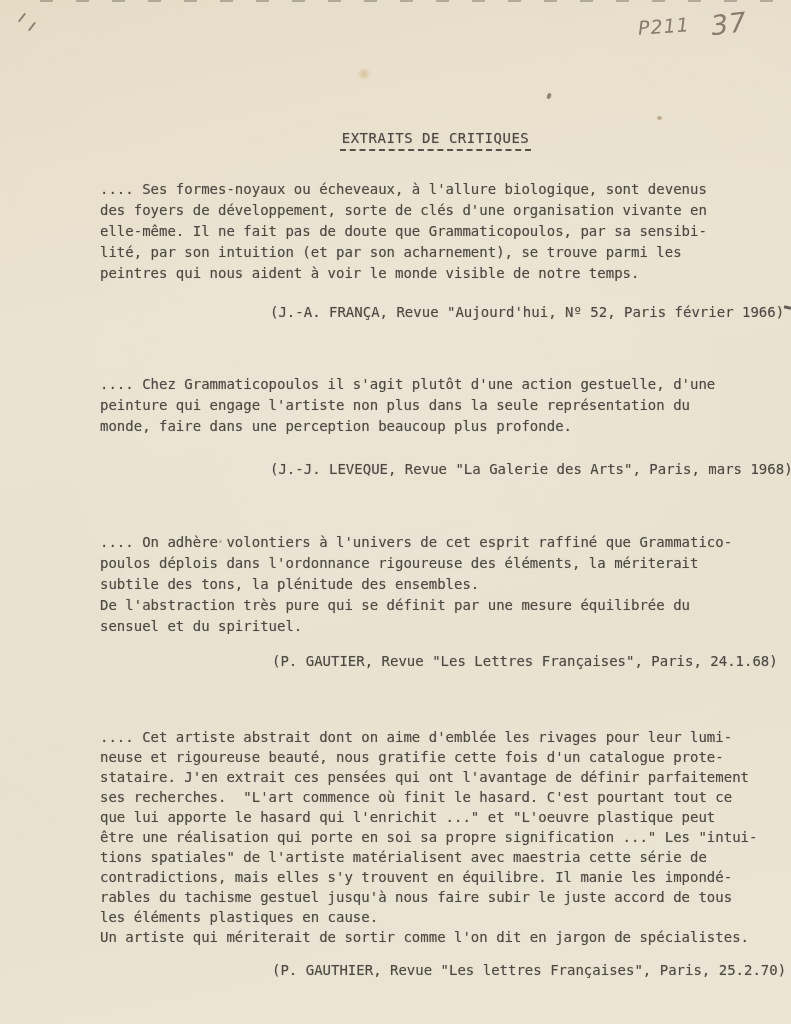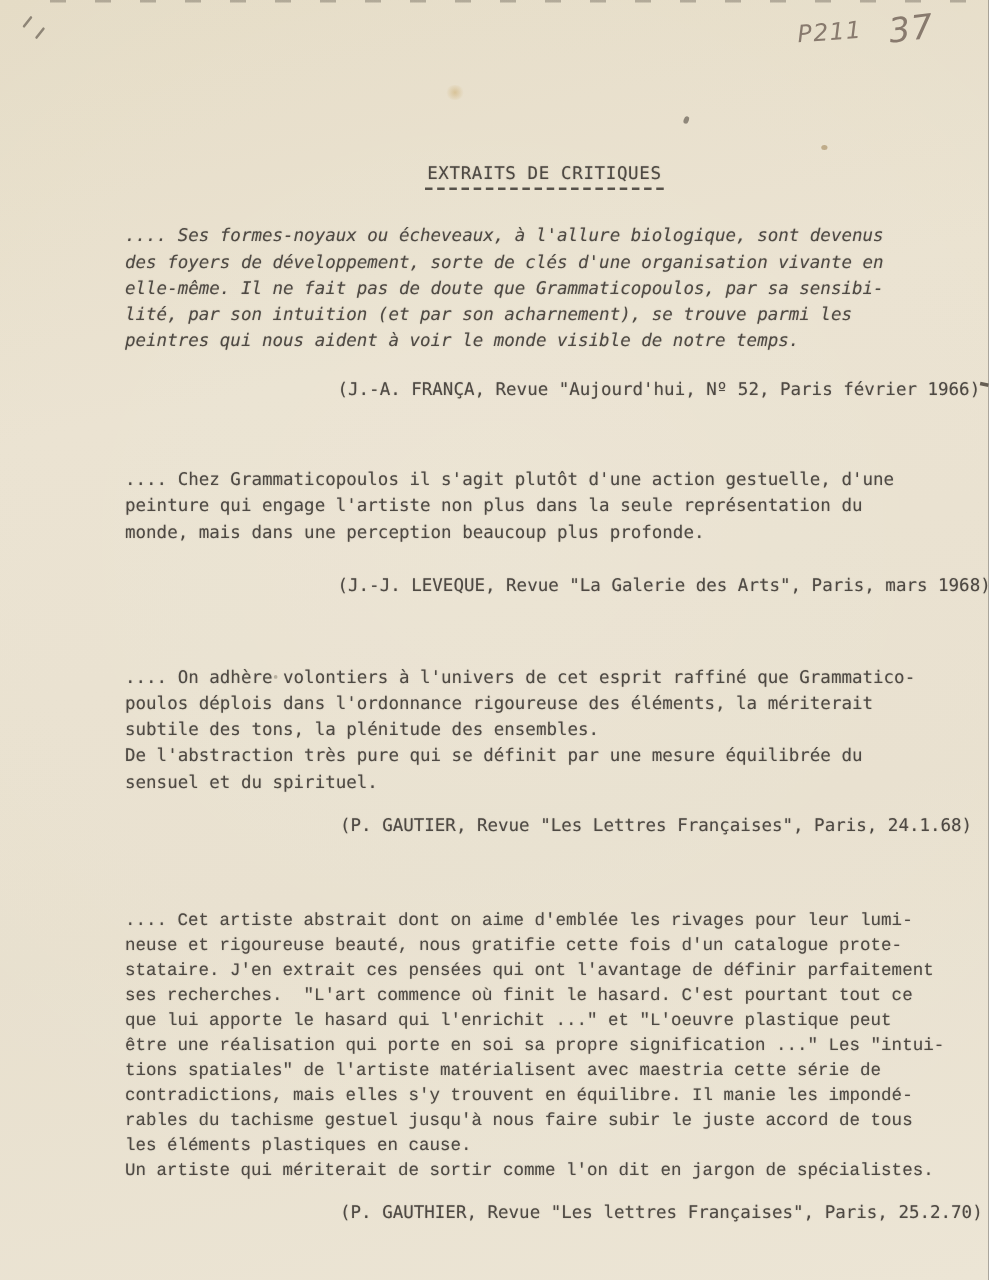--- a/index.html
+++ b/index.html
@@ -85,40 +85,40 @@
 
   <div class="annotation">
     <span class="code">P211</span>
     <span class="num">37</span>
   </div>
 
   <div class="title-row">
     <span class="title">EXTRAITS DE CRITIQUES</span>
   </div>
 
-  <div class="txt quote-body" style="top:179px;font-style:italic;">.... Ses formes-noyaux ou écheveaux, à l'allure biologique, sont devenus
+  <div class="txt quote-body" style="top:179px;">.... Ses formes-noyaux ou écheveaux, à l'allure biologique, sont devenus
 des foyers de développement, sorte de clés d'une organisation vivante en
 elle-même. Il ne fait pas de doute que Grammaticopoulos, par sa sensibi-
 lité, par son intuition (et par son acharnement), se trouve parmi les
 peintres qui nous aident à voir le monde visible de notre temps.</div>
   <div class="txt attribution" style="top:302px;left:270px;">(J.-A. FRANÇA, Revue "Aujourd'hui, Nº 52, Paris février 1966)</div>
 
   <div class="txt quote-body" style="top:374px;">.... Chez Grammaticopoulos il s'agit plutôt d'une action gestuelle, d'une
 peinture qui engage l'artiste non plus dans la seule représentation du
-monde, mais dans une perception beaucoup plus profonde.</div>
+monde, faire dans une perception beaucoup plus profonde.</div>
   <div class="txt attribution" style="top:459px;left:270px;">(J.-J. LEVEQUE, Revue "La Galerie des Arts", Paris, mars 1968)</div>
 
   <div class="txt quote-body" style="top:532px;">.... On adhère volontiers à l'univers de cet esprit raffiné que Grammatico-
 poulos déplois dans l'ordonnance rigoureuse des éléments, la mériterait
 subtile des tons, la plénitude des ensembles.
 De l'abstraction très pure qui se définit par une mesure équilibrée du
 sensuel et du spirituel.</div>
   <div class="txt attribution" style="top:651px;left:272px;">(P. GAUTIER, Revue "Les Lettres Françaises", Paris, 24.1.68)</div>
 
-  <div class="txt quote-body" style="top:727px;line-height:20px;font-family:Liberation Mono, monospace;">.... Cet artiste abstrait dont on aime d'emblée les rivages pour leur lumi-
+  <div class="txt quote-body" style="top:727px;line-height:20px;">.... Cet artiste abstrait dont on aime d'emblée les rivages pour leur lumi-
 neuse et rigoureuse beauté, nous gratifie cette fois d'un catalogue prote-
 stataire. J'en extrait ces pensées qui ont l'avantage de définir parfaitement
 ses recherches.  "L'art commence où finit le hasard. C'est pourtant tout ce
 que lui apporte le hasard qui l'enrichit ..." et "L'oeuvre plastique peut
 être une réalisation qui porte en soi sa propre signification ..." Les "intui-
 tions spatiales" de l'artiste matérialisent avec maestria cette série de
 contradictions, mais elles s'y trouvent en équilibre. Il manie les impondé-
 rables du tachisme gestuel jusqu'à nous faire subir le juste accord de tous
 les éléments plastiques en cause.
 Un artiste qui mériterait de sortir comme l'on dit en jargon de spécialistes.</div>

